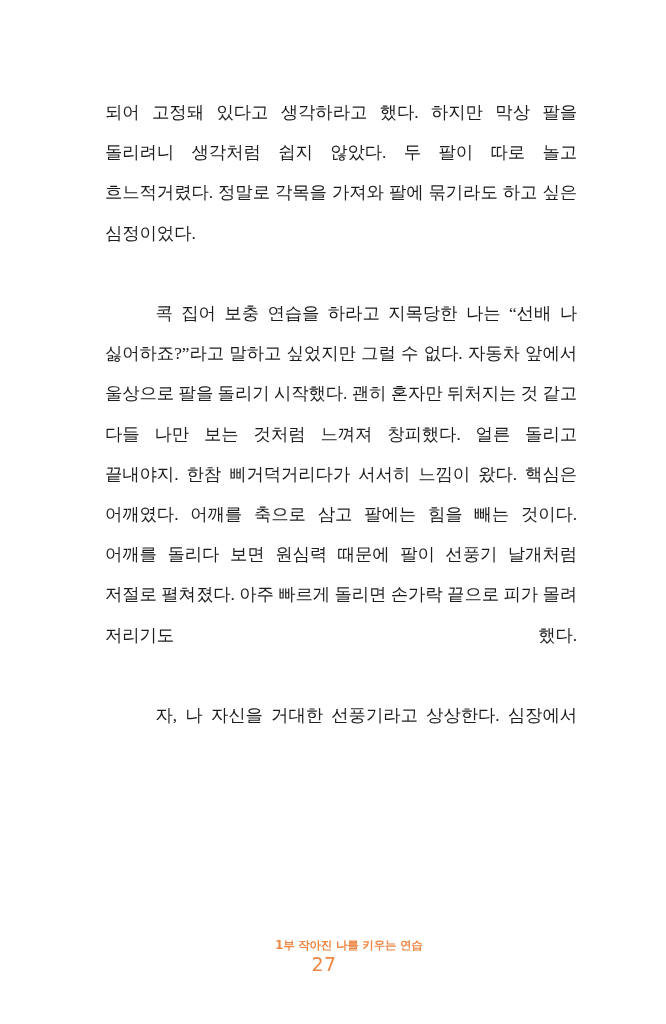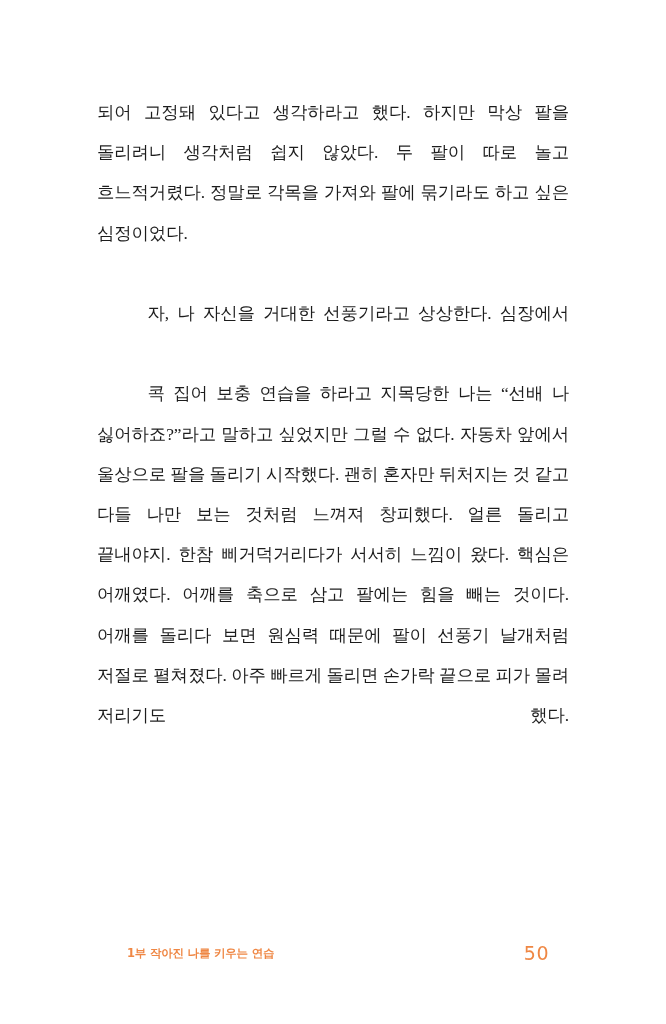--- a/index.html
+++ b/index.html
@@ -20,21 +20,21 @@
     position: relative;
     width: 666px;
     height: 1024px;
     background: #ffffff;
     box-sizing: border-box;
   }
 
   
   .text-block {
     position: absolute;
-    left: 97px;
+    left: 105px;
     top: 92px;
     width: 472px;
   }
 
   .para {
     margin: 0;
     font-size: 17.4px;
     line-height: 40.2px;
     color: #1c1c1c;
     text-align: justify;
@@ -58,20 +58,21 @@
   
   .footer {
     position: absolute;
     left: 99px;
     right: 95px;
     top: 938px;
     height: 30px;
     display: flex;
     align-items: center;
     justify-content: space-between;
+    flex-direction: column;
   }
 
   .running-head {
     font-family: "DejaVu Sans", "Liberation Sans", sans-serif;
     font-size: 11.5px;
     font-weight: bold;
     letter-spacing: -0.2px;
     color: #ef8744;
     white-space: nowrap;
     padding-left: 28px;
@@ -86,22 +87,22 @@
     padding-right: 22px;
   }
 </style>
 </head>
 <body>
 
 <div class="page">
 
   <div class="text-block">
     <p class="para">되어 고정돼 있다고 생각하라고 했다. 하지만 막상 팔을 돌리려니 생각처럼 쉽지 않았다. 두 팔이 따로 놀고 흐느적거렸다. 정말로 각목을 가져와 팔에 묶기라도 하고 싶은 심정이었다.</p>
+    <p class="para indent">콕 집어 보충 연습을 하라고 지목당한 나는 “선배 나 싫어하죠?”라고 말하고 싶었지만 그럴 수 없다. 자동차 앞에서 울상으로 팔을 돌리기 시작했다. 괜히 혼자만 뒤처지는 것 같고 다들 나만 보는 것처럼 느껴져 창피했다. 얼른 돌리고 끝내야지. 한참 삐거덕거리다가 서서히 느낌이 왔다. 핵심은 어깨였다. 어깨를 축으로 삼고 팔에는 힘을 빼는 것이다. 어깨를 돌리다 보면 원심력 때문에 팔이 선풍기 날개처럼 저절로 펼쳐졌다. 아주 빠르게 돌리면 손가락 끝으로 피가 몰려 저리기도 했다.</p>
     <p class="para indent">자, 나 자신을 거대한 선풍기라고 상상한다. 심장에서</p>
-    <p class="para indent">콕 집어 보충 연습을 하라고 지목당한 나는 “선배 나 싫어하죠?”라고 말하고 싶었지만 그럴 수 없다. 자동차 앞에서 울상으로 팔을 돌리기 시작했다. 괜히 혼자만 뒤처지는 것 같고 다들 나만 보는 것처럼 느껴져 창피했다. 얼른 돌리고 끝내야지. 한참 삐거덕거리다가 서서히 느낌이 왔다. 핵심은 어깨였다. 어깨를 축으로 삼고 팔에는 힘을 빼는 것이다. 어깨를 돌리다 보면 원심력 때문에 팔이 선풍기 날개처럼 저절로 펼쳐졌다. 아주 빠르게 돌리면 손가락 끝으로 피가 몰려 저리기도 했다.</p>
   </div>
 
   <div class="footer">
     <span class="running-head">1부 작아진 나를 키우는 연습</span>
-    <span class="page-number">50</span>
+    <span class="page-number">27</span>
   </div>
 
 </div>
 
 </body></html>

